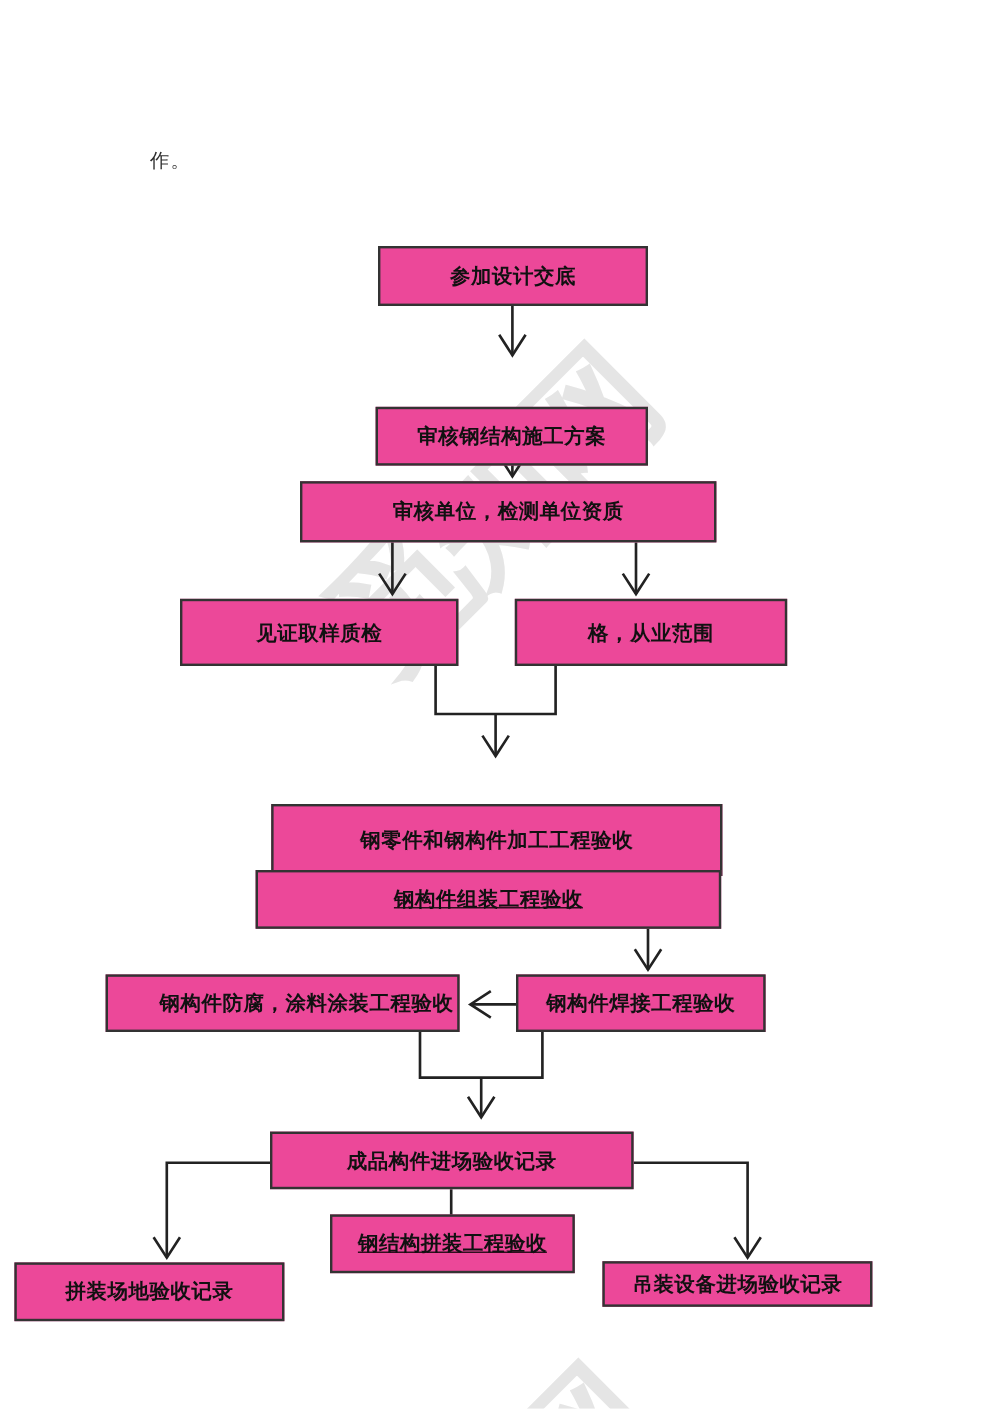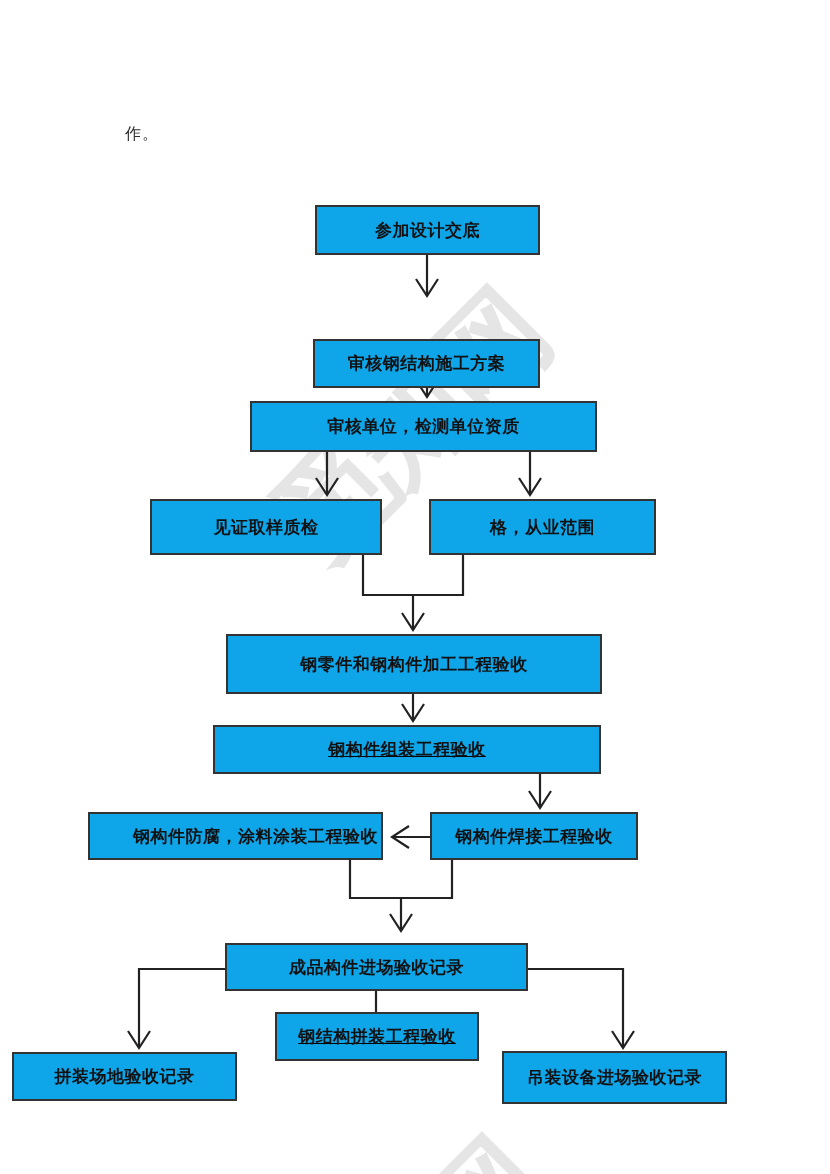--- a/index.html
+++ b/index.html
@@ -26,21 +26,21 @@
   }
   #edges-svg{position:absolute;left:0;top:0;}
   .edge{
     fill:none;stroke:#222222;stroke-width:2.2px;
     stroke-linecap:butt;stroke-linejoin:miter;
   }
   #flow-nodes .flow-box{
     position:absolute;
     box-sizing:border-box;
     border:2px solid #333333;
-    background:#0ea5e9;
+    background:#ec4899;
     display:flex;flex-direction:column;
     align-items:center;justify-content:center;
     text-align:center;
   }
   .flow-label{
     font-size:17px;font-weight:700;color:#111111;
     line-height:23px;letter-spacing:0.5px;
   }
 </style>
 </head>
@@ -95,39 +95,39 @@
       </div>
       <div class="flow-box" style="left: 250px; top: 401px; width: 347px; height: 51px; justify-content: center;">
         <div class="flow-label">审核单位，检测单位资质</div>
       </div>
       <div class="flow-box" style="left: 150px; top: 499px; width: 232px; height: 56px;">
         <div class="flow-label">见证取样质检</div>
       </div>
       <div class="flow-box" style="left: 429px; top: 499px; width: 227px; height: 56px;">
         <div class="flow-label">格，从业范围</div>
       </div>
-      <div class="flow-box" style="left: 226px; top: 634px; width: 376px; height: 60px;">
+      <div class="flow-box" style="left: 226px; top: 670px; width: 376px; height: 60px;">
         <div class="flow-label">钢零件和钢构件加工工程验收</div>
       </div>
       <div class="flow-box" style="left: 213px; top: 725px; width: 388px; height: 49px; text-decoration: underline;">
         <div class="flow-label">钢构件组装工程验收</div>
       </div>
       <div class="flow-box" style="left: 88px; top: 812px; width: 295px; height: 48px; padding-left: 40px;">
         <div class="flow-label">钢构件防腐，涂料涂装工程验收</div>
       </div>
       <div class="flow-box" style="left: 430px; top: 812px; width: 208px; height: 48px;">
         <div class="flow-label">钢构件焊接工程验收</div>
       </div>
       <div class="flow-box" style="left: 225px; top: 943px; width: 303px; height: 48px; text-align: right;">
         <div class="flow-label">成品构件进场验收记录</div>
       </div>
       <div class="flow-box" style="left: 12px; top: 1052px; width: 225px; height: 49px;">
         <div class="flow-label">拼装场地验收记录</div>
       </div>
       <div class="flow-box" style="left: 275px; top: 1012px; width: 204px; height: 49px; text-decoration: underline;">
         <div class="flow-label">钢结构拼装工程验收</div>
       </div>
-      <div class="flow-box" style="left: 502px; top: 1051px; width: 225px; height: 53px;">
+      <div class="flow-box" style="left: 502px; top: 1051px; width: 225px; height: 38px;">
         <div class="flow-label">吊装设备进场验收记录</div>
       </div>
     </div>
 
 </div>
 
 </body></html>

